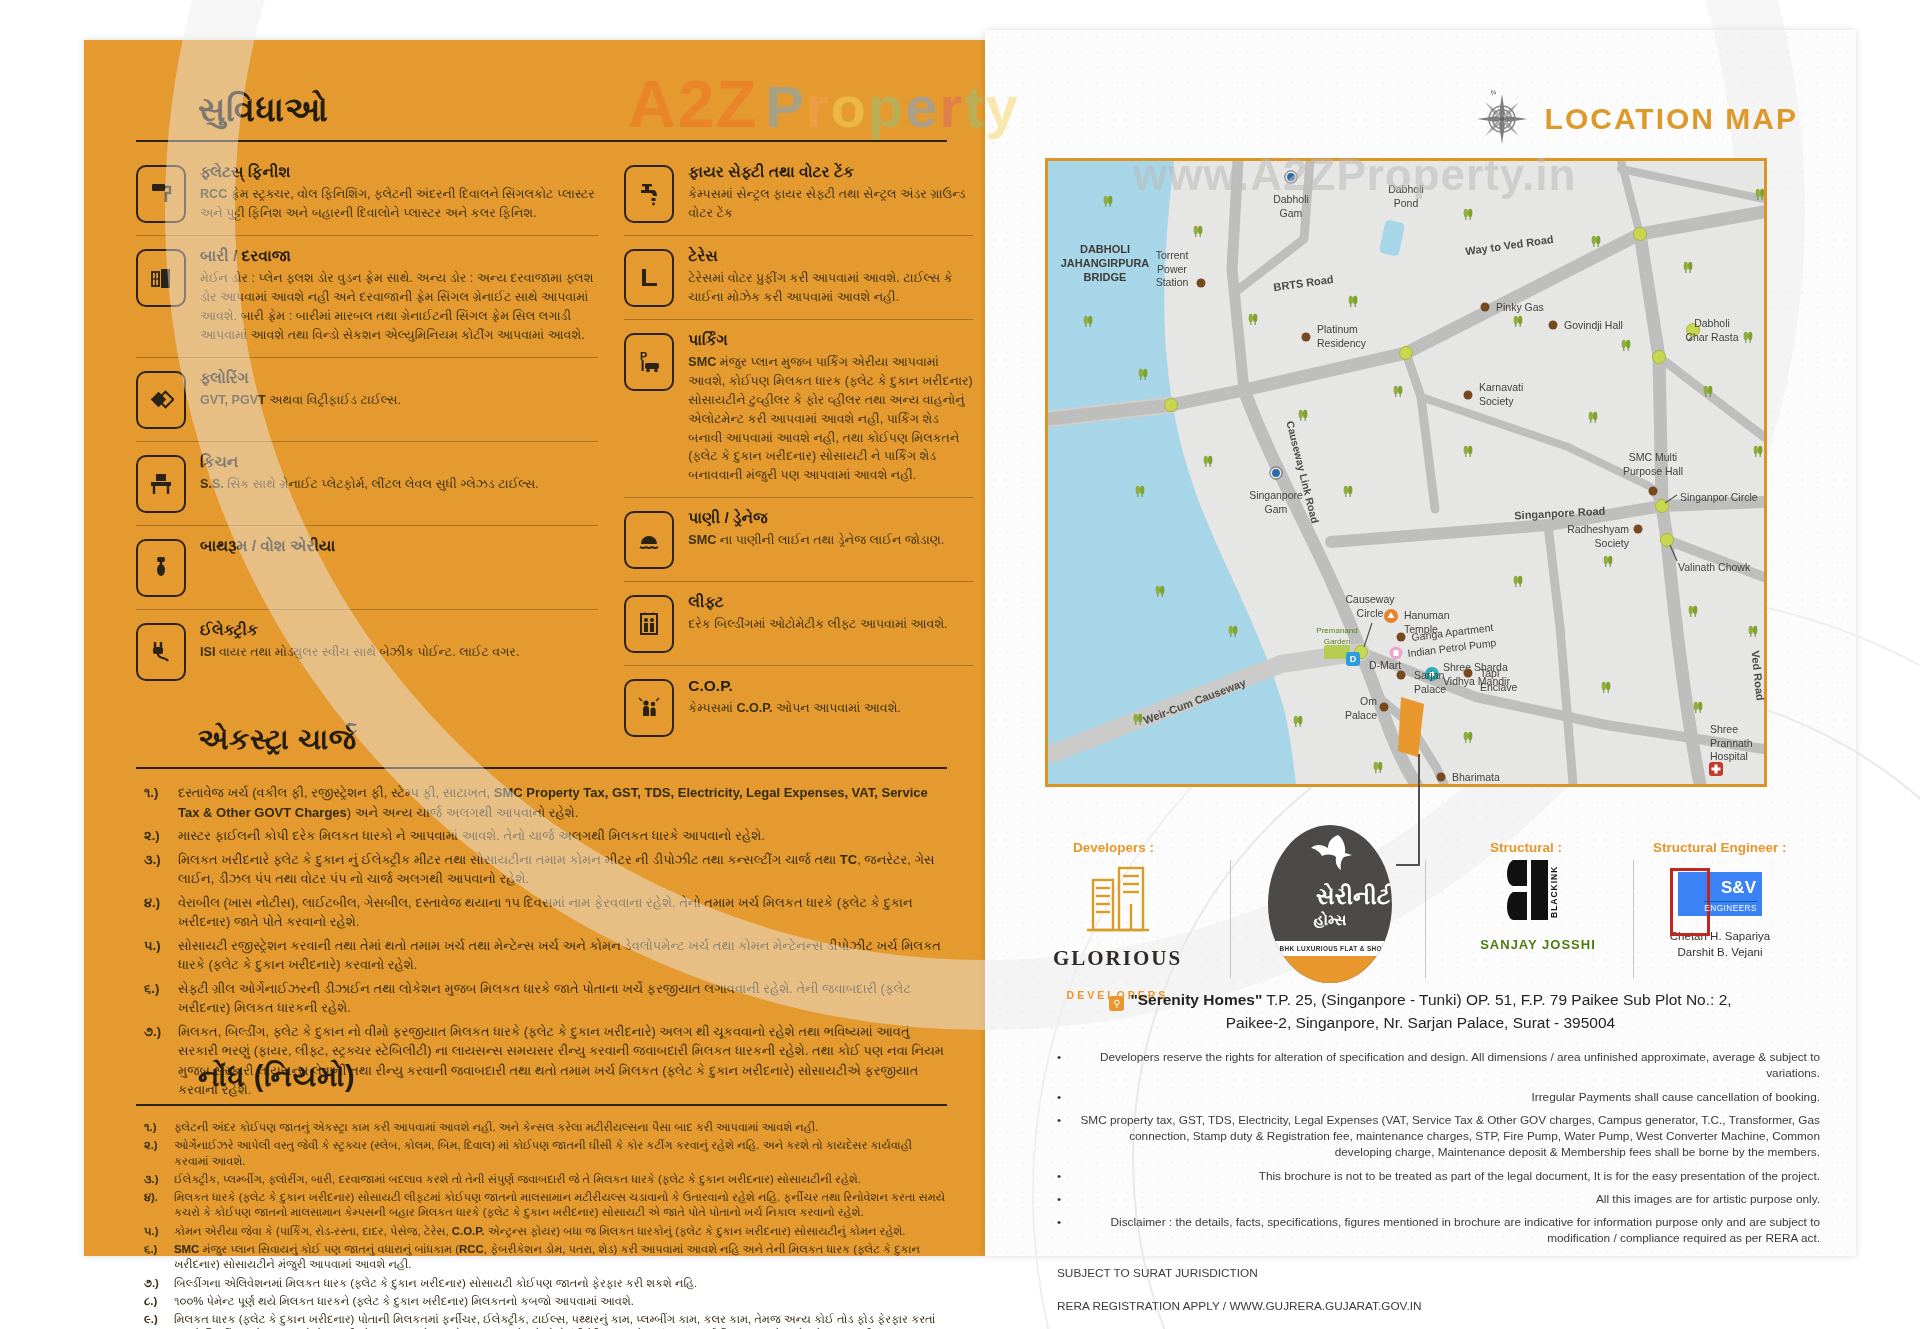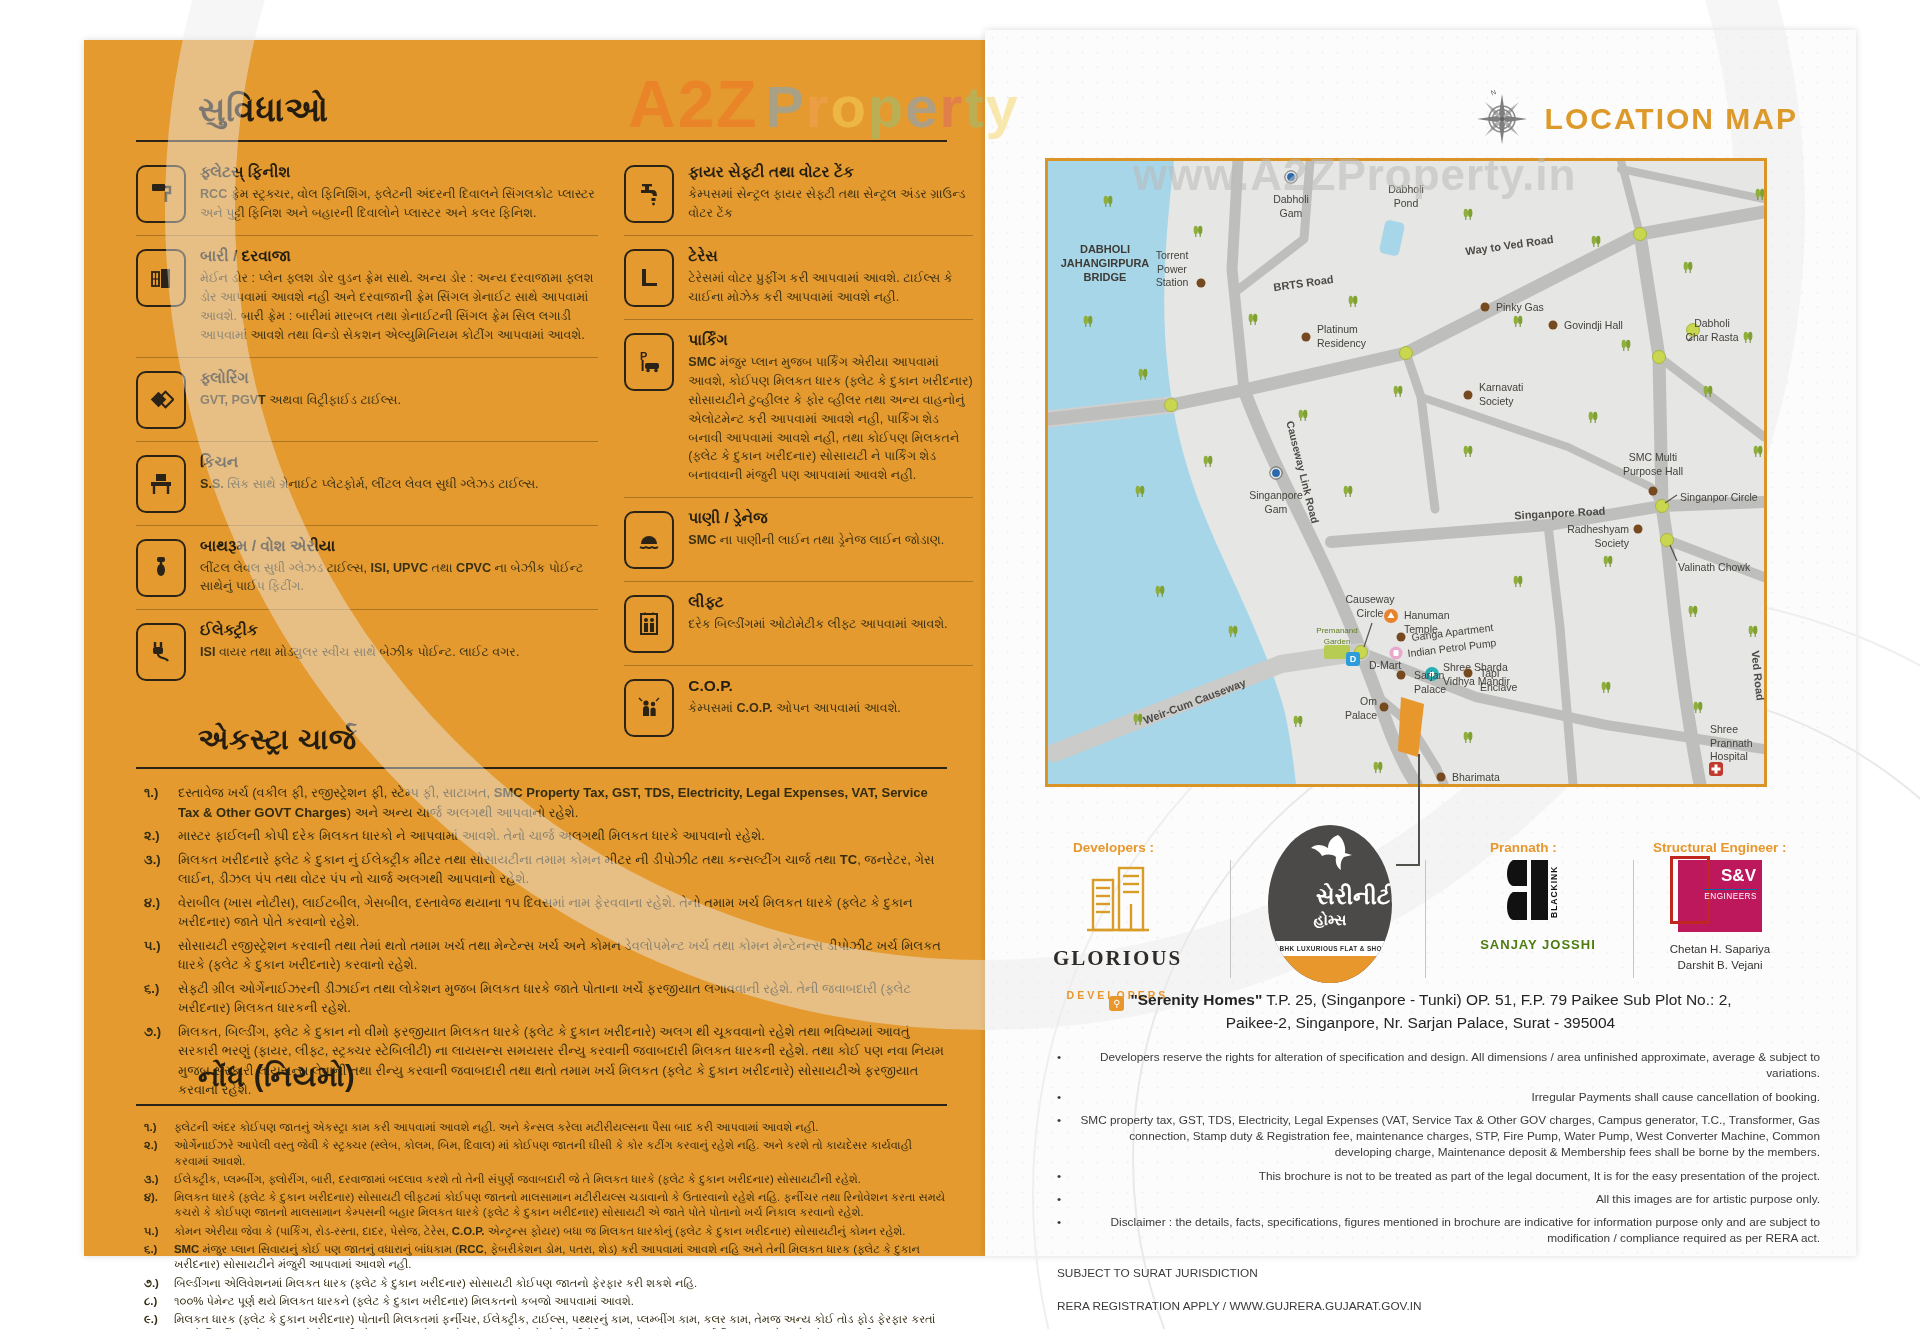--- a/index.html
+++ b/index.html
@@ -59,21 +59,21 @@
   #serenity-logo{position:absolute;left:283px;top:795px;width:124px;height:158px;border-radius:50%;
     background:#4B4A48;overflow:hidden;text-align:center;z-index:6;}
   #serenity-name{color:#fff;font-size:23px;font-weight:bold;margin-top:4px;padding-left:48px;}
   #serenity-sub{color:#fff;font-size:15px;font-weight:bold;margin-top:1px;}
   #serenity-band{position:absolute;left:0;right:0;bottom:27px;height:15px;background:#fff;
     font-size:6.4px;font-weight:bold;color:#2B2B2B;line-height:15px;letter-spacing:.4px;}
   #serenity-bottom{position:absolute;left:0;right:0;bottom:0;height:27px;background:#E8972C;}
   #blackink-block{position:absolute;left:478px;top:830px;width:150px;text-align:center;}
   #sanjay{font-size:13px;color:#4d7c0f;letter-spacing:1px;margin-top:9px;font-weight:bold;}
   #sv-block{position:absolute;left:655px;top:830px;width:160px;text-align:center;}
-  #sv-logo{position:relative;width:84px;height:72px;margin:0 auto;background:#be185d;}
+  #sv-logo{position:relative;width:84px;height:44px;margin:12px auto;background:#3b82f6;}
   #sv-red{position:absolute;left:-8px;top:-4px;width:34px;height:62px;border:3.5px solid #C1271E;}
   #sv-name{position:absolute;right:6px;top:6px;color:#fff;font-size:17px;font-weight:bold;}
   #sv-sub{position:absolute;right:5px;top:29px;color:#fff;font-size:8.2px;letter-spacing:.5px;
     border-top:1px solid #0369a1;padding-top:2px;}
   .sv-people{font-size:11.5px;color:#35322F;margin-top:9px;line-height:1.4;}
   
   #address{position:absolute;left:0;right:0;top:958px;text-align:center;color:#242424;font-size:15.5px;z-index:6;}
   #address .line{margin:3px 0;}
   #addr-pin{display:inline-block;width:15px;height:15px;background:#E8972C;border-radius:3px;
     color:#fff;font-size:10px;line-height:15px;text-align:center;vertical-align:-2px;margin-right:6px;font-weight:bold;}
@@ -159,21 +159,20 @@
           <div class="amen-item">
             <div class="amen-icon">
               <svg width="26" height="28" viewBox="0 0 24 28" fill="#2B2416">
                 <rect x="8" y="3" width="8" height="5" rx="2"></rect>
                 <path d="M12 8 v4" stroke="#2B2416" stroke-width="2.4"></path>
                 <ellipse cx="12" cy="16" rx="4" ry="6"></ellipse>
               </svg>
             </div>
             <div>
               <div class="amen-title">બાથરૂમ / વોશ એરીયા</div>
-              <div class="amen-desc"><span>લીંટલ લેવલ સુધી ગ્લેઝડ ટાઈલ્સ, </span><span class="b">ISI, UPVC</span><span> તથા </span><span class="b">CPVC</span><span> ના બેઝીક પોઈન્ટ સાથેનું પાઈપ ફિટીંગ.</span></div>
             </div>
           </div>
           <div class="amen-item">
             <div class="amen-icon">
               <svg width="26" height="28" viewBox="0 0 24 28" fill="#2B2416">
                 <path d="M6 4 v5 M12 4 v5" stroke="#2B2416" stroke-width="2.4"></path>
                 <rect x="4" y="9" width="10" height="7" rx="2"></rect>
                 <path d="M9 16 c0 5 8 3 10 7" fill="none" stroke="#2B2416" stroke-width="2.2"></path>
               </svg>
             </div>
@@ -844,21 +843,21 @@
     <svg width="44" height="42" viewBox="0 0 44 42" style="margin-top:8px;">
       <path d="M30 2 C24 4 20 9 20 15 C14 11 7 11 3 15 C8 16 12 19 14 23 C19 21 24 21 28 24 C27 29 29 35 33 37 C32 32 33 27 36 24 L44 22 L37 20 C38 15 36 6 30 2 Z" fill="#ffffff"></path>
     </svg>
     <div id="serenity-name">સેરીનીટી</div>
     <div id="serenity-sub">હોમ્સ</div>
     <div id="serenity-band">2 BHK LUXURIOUS FLAT &amp; SHOP</div>
     <div id="serenity-bottom"></div>
   </div>
   <div class="psep" style="left:440px;"></div>
 
-  <div class="partner-label" style="left:505px;top:810px;">Prannath :</div>
+  <div class="partner-label" style="left:505px;top:810px;">Structural :</div>
   <div id="blackink-block">
     <svg width="70" height="64" viewBox="0 0 70 64">
       <path d="M10 0 H24 V26 H10 C2 24 2 4 10 0 Z" fill="#111"></path>
       <path d="M10 32 H24 V60 H10 C2 58 2 36 10 32 Z" fill="#111"></path>
       <rect x="28" y="0" width="17" height="60" fill="#111"></rect>
       <text x="54" y="58" font-size="8.5" font-weight="bold" fill="#111" transform="rotate(-90 54 58)" letter-spacing="1">BLACKINK</text>
     </svg>
     <div id="sanjay">SANJAY JOSSHI</div>
   </div>
   <div class="psep" style="left:648px;"></div>

